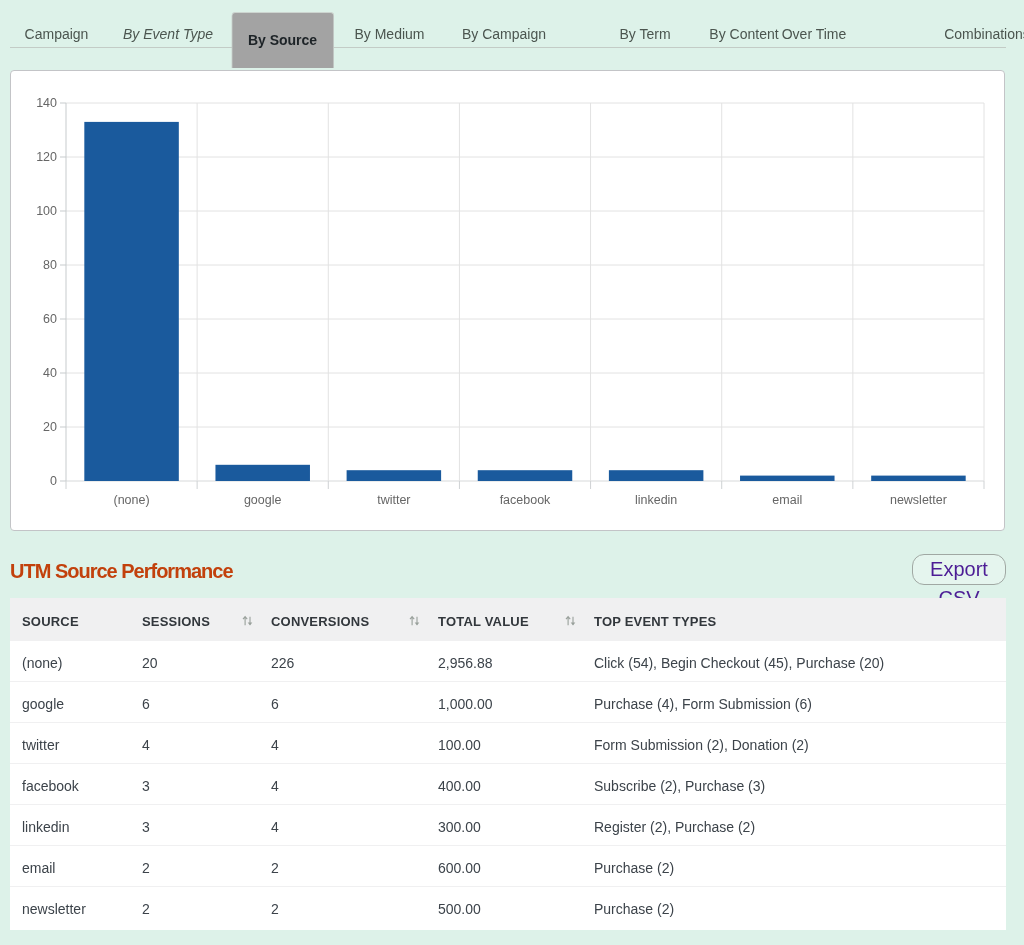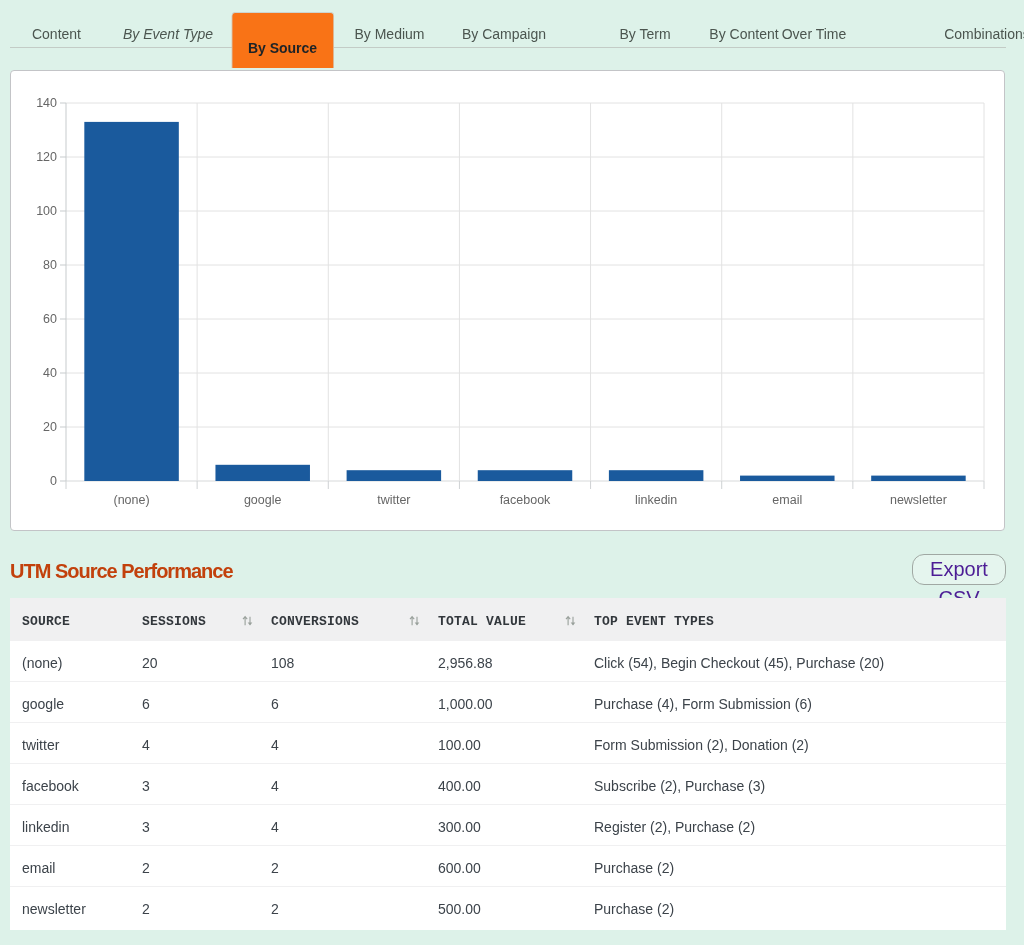--- a/index.html
+++ b/index.html
@@ -6,22 +6,22 @@
   html,body { width:1024px; height:945px; }
   body {
     background:#ddf2e9;
     font-family:"Liberation Sans", sans-serif;
     position:relative;
     overflow:hidden;
   }
   .tabline { position:absolute; left:10px; top:47px; width:996px; height:1px; background:#c3ccc6; }
   .tab { position:absolute; top:12px; height:36px; line-height:44px; font-size:14px; color:#4b554f; transform:translateX(-50%); white-space:nowrap; }
   .tab.active {
-    background:#f97316; color:#1d2327; font-weight:bold;
-    height:56px; line-height:38px; padding:16px 16px; border:1px solid #cdd5d0; border-bottom:none;
+    background:#a3a3a3; color:#1d2327; font-weight:bold;
+    height:56px; line-height:38px; padding:8px 16px; border:1px solid #cdd5d0; border-bottom:none;
     border-radius:4px 4px 0 0; z-index:2;
   }
   .card {
     position:absolute; left:10px; top:70px; width:995px; height:461px;
     background:#fff; border:1px solid #c3c4c7; border-radius:4px;
   }
   .h2 {
     position:absolute; left:10px; top:560px; font-size:20px; letter-spacing:-1px; font-weight:bold; color:#c2410c;
   }
   .exportbtn {
@@ -29,32 +29,32 @@
     border:1px solid #a0a8a3; border-radius:12px; background:rgba(255,255,255,0.25);
     font-size:20px; color:#4c1d95; text-align:center; line-height:29px;
   }
   table.data {
     position:absolute; left:10px; top:598px; width:996px;
     border-collapse:collapse; background:#fff;
   }
   table.data th {
     background:#f0f0f1; text-align:left; font-size:13px; color:#32373c;
     text-transform:uppercase; padding:6px 12px 0 12px; height:42px; position:relative;
-    letter-spacing:0.2px; font-weight:bold;font-family:Liberation Mono, monospace;
+    letter-spacing:0.2px; font-weight:bold;
   }
   table.data td {
     font-size:14px; color:#3c434a; padding:4px 12px 0 12px; height:41px;
     border-top:1px solid #f0f0f1;
   }
   .sorticon { position:absolute; right:6px; top:17px; }
 </style>
 </head>
 <body>
   <div class="tabline"></div>
-  <span class="tab" style="left:56.5px;">Content</span>
+  <span class="tab" style="left:56.5px;">Campaign</span>
   <span class="tab" style="left:168px;font-style:italic;">By Event Type</span>
   <span class="tab active" style="left:282.5px;">By Source</span>
   <span class="tab" style="left:389.5px;">By Medium</span>
   <span class="tab" style="left:504px;">By Campaign</span>
   <span class="tab" style="left:609px;margin-left:36px;">By Term</span>
   <span class="tab" style="left:708px;margin-left:36px;">By Content</span>
   <span class="tab" style="left:814px;">Over Time</span>
   <span class="tab" style="left:979px;margin-left:8px;">Combinations</span>
 
   <div class="card">
@@ -143,21 +143,21 @@
       <th>Total Value<svg class="sorticon" width="11" height="12" viewBox="0 0 11 12">
             <path d="M3.1 10.2 L3.1 1.8 M1 4.2 L3.1 1.6 L5.2 4.2" fill="none" stroke="#99a09b" stroke-width="1.1"></path>
             <path d="M8 1.8 L8 9.5" fill="none" stroke="#99a09b" stroke-width="1.1"></path>
             <path d="M5.7 7.6 L10.3 7.6 L8 10.6 Z" fill="#99a09b"></path>
           </svg></th>
       <th>Top Event Types</th>
     </tr>
     <tr>
         <td>(none)</td>
         <td>20</td>
-        <td>108</td>
+        <td>226</td>
         <td>2,956.88</td>
         <td>Click (54), Begin Checkout (45), Purchase (20)</td>
       </tr>
     <tr>
         <td>google</td>
         <td>6</td>
         <td>6</td>
         <td>1,000.00</td>
         <td>Purchase (4), Form Submission (6)</td>
       </tr>

